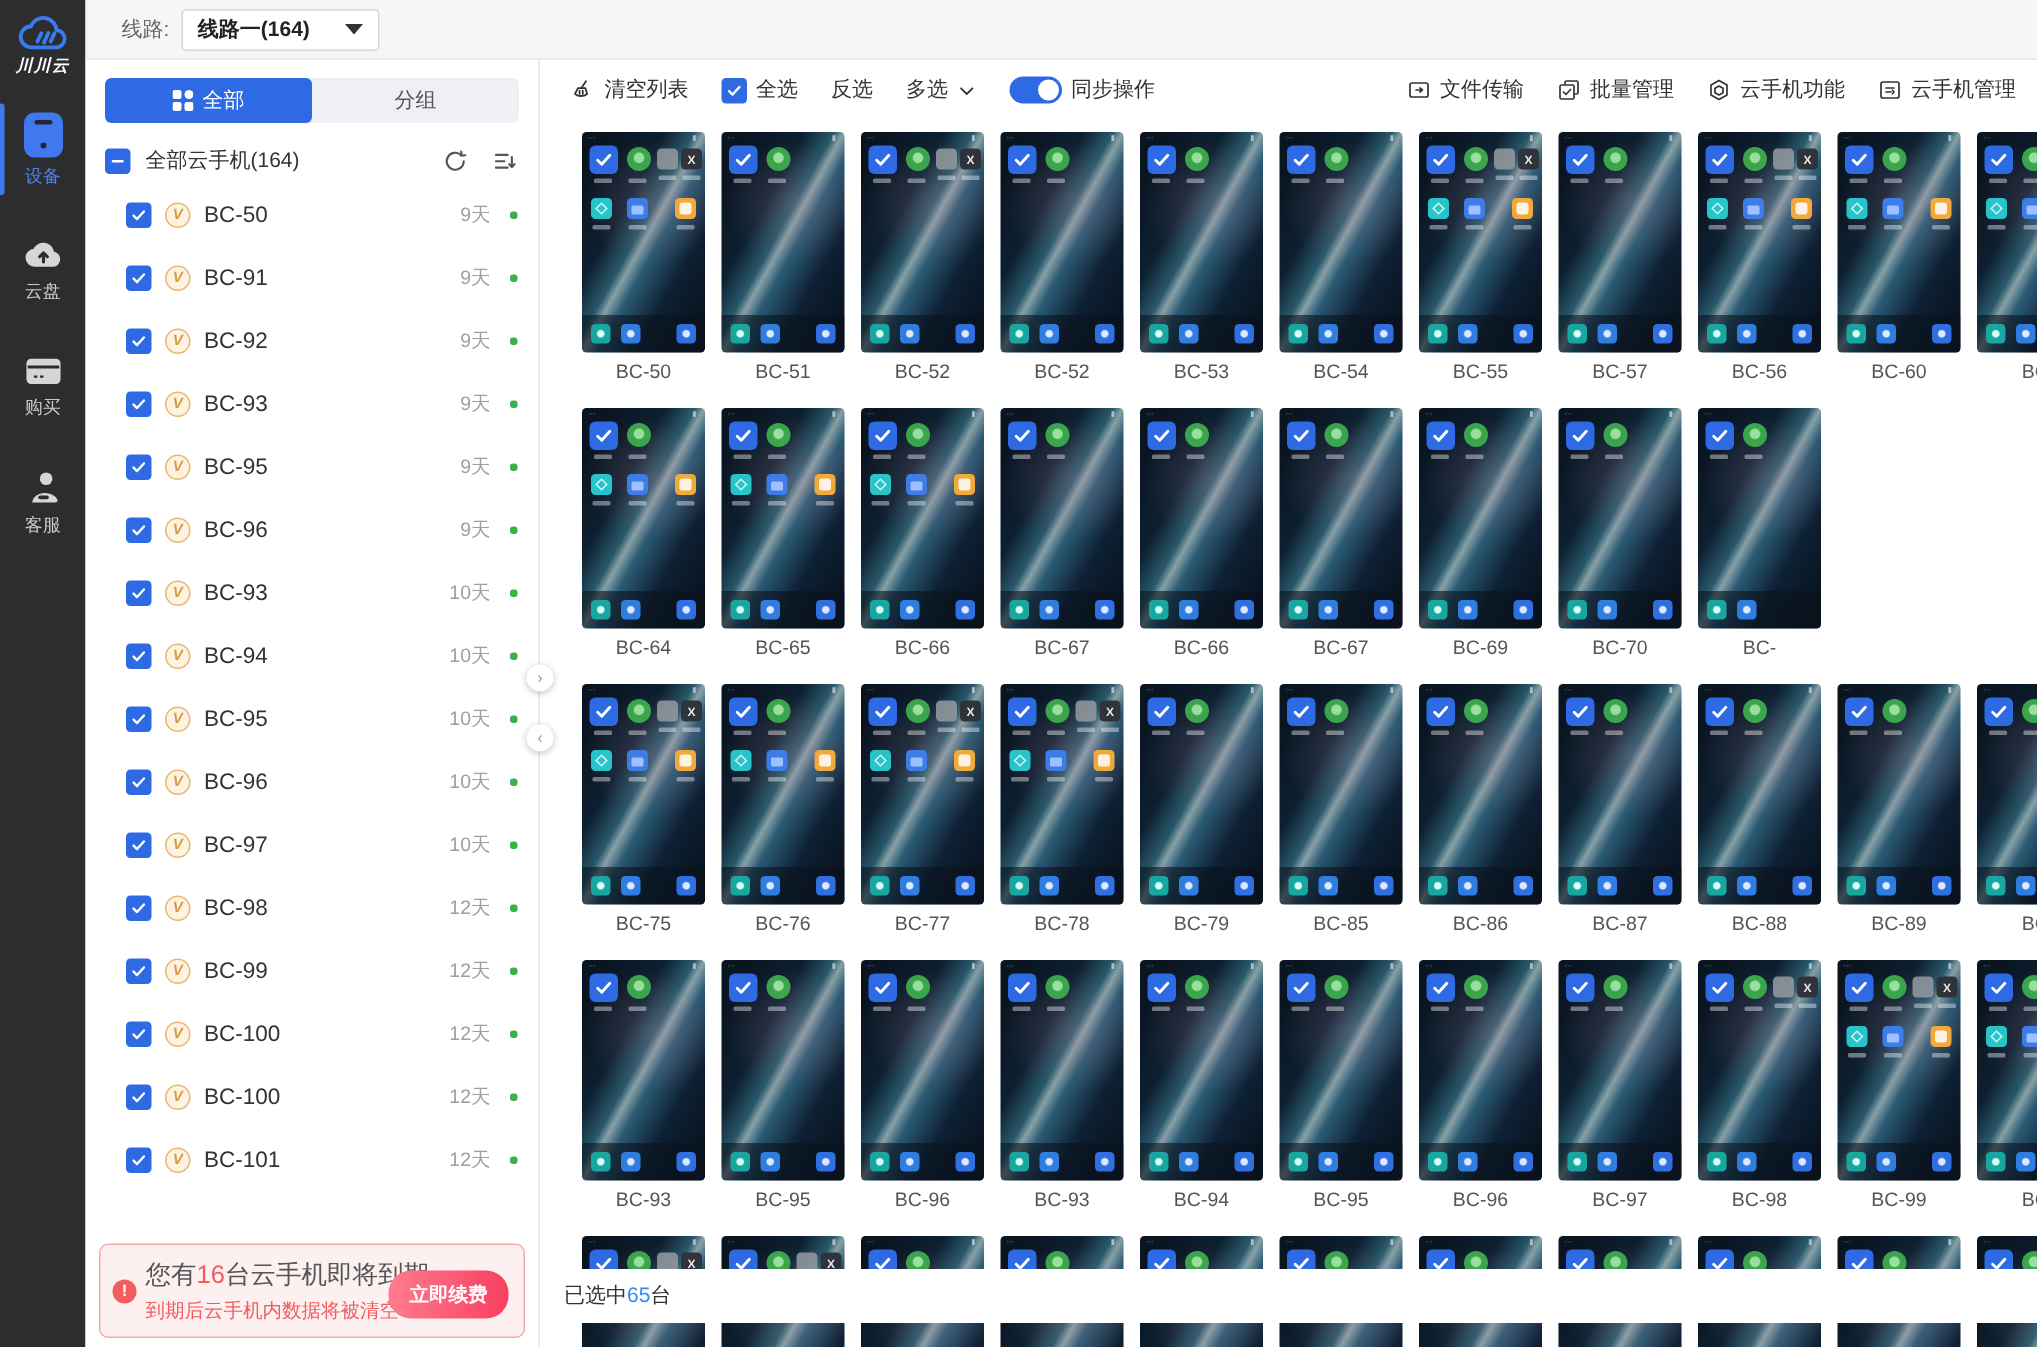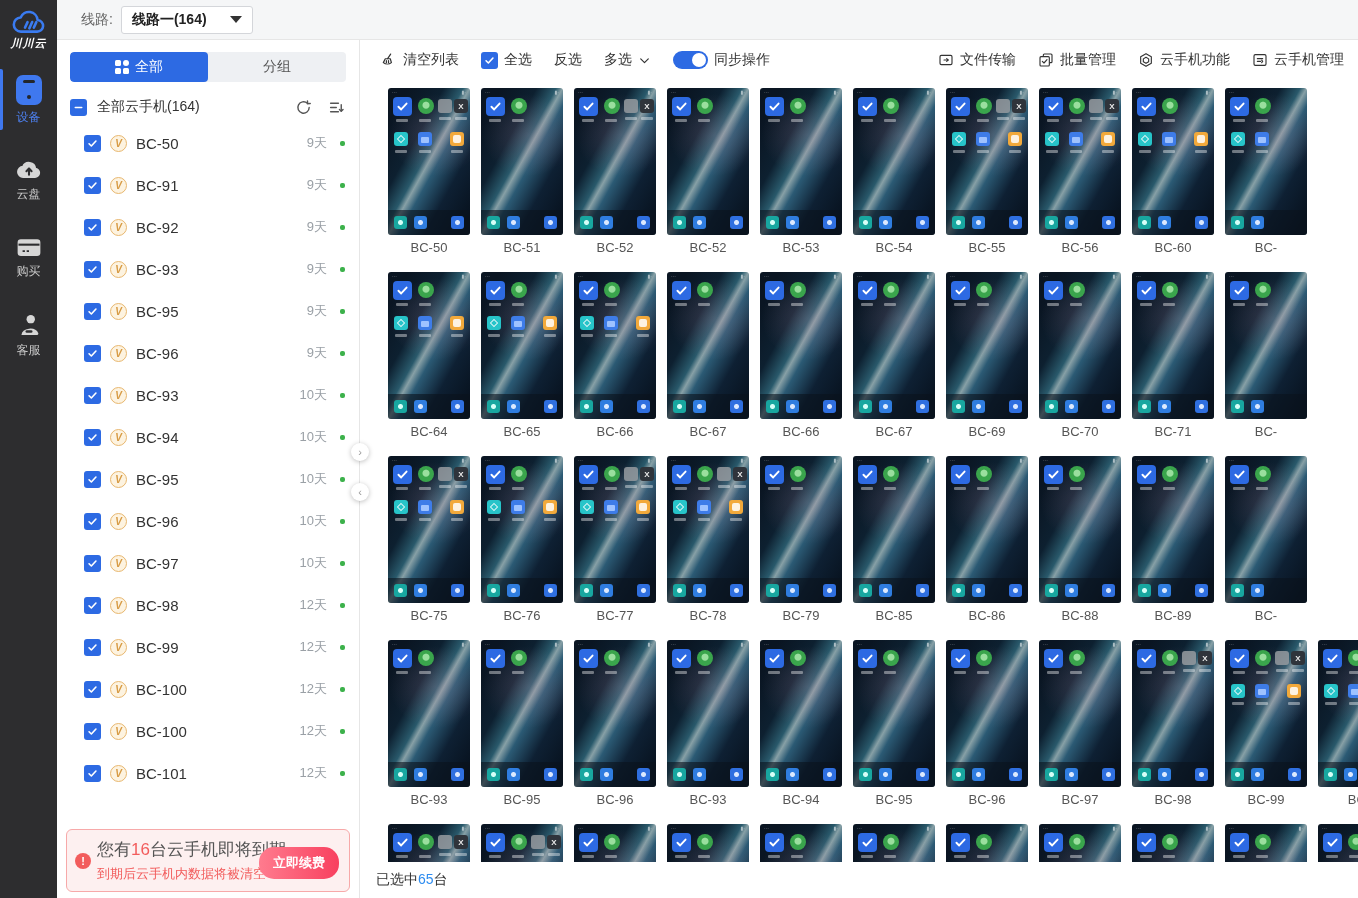--- a/index.html
+++ b/index.html
@@ -89,21 +89,21 @@
   .ic-orange { background:#f2a93b; }
   .ic-orange::after { content:""; position:absolute; inset:3px; background:rgba(255,255,255,.85); border-radius:2px; }
   .cap { position:absolute; height:3px; width:12px; background:rgba(255,255,255,.4); border-radius:1px; z-index:2; }
   .dock { position:absolute; left:0; right:0; bottom:0; height:25px; background:rgba(10,18,28,.6); display:flex; align-items:center; gap:7px; padding:0 6px; z-index:2; }
   .dk { width:13px; height:13px; border-radius:3px; flex-shrink:0; }
   .dk-gear { background:radial-gradient(circle at 50% 50%, #d6fff8 0 2px, #18a7a0 3px); }
   .dk-blue { background:radial-gradient(circle at 50% 50%, #dce9ff 0 2px, #2f7de0 3px); }
   .dk-right { margin-left:auto; background:radial-gradient(circle at 50% 50%, #dce9ff 0 2px, #2f6fe0 3px); }
   .cname { height:24px; line-height:26px; text-align:center; font-size:13px; color:#555; }
 
-  .statusbar { position:absolute; left:0; right:0; bottom:0; height:36px; background:#fff; display:flex; align-items:center; padding-left:16px; z-index:4; }
+  .statusbar { position:absolute; left:0; right:0; bottom:16px; height:36px; background:#fff; display:flex; align-items:center; padding-left:16px; z-index:4; }
   .statusbar .st { font-size:14px; color:#333; }
   .statusbar .st .cnt { color:#2d8cf0; }
 
   
   .handle { position:absolute; width:18px; height:18px; border-radius:50%; background:#fff; box-shadow:0 1px 5px rgba(0,0,0,.25); color:#9a9a9a; display:flex; align-items:center; justify-content:center; z-index:8; cursor:pointer; font-size:11px; }
   .h1 { left:294px; top:403px; }
   .h2 { left:294px; top:443px; }
 
   svg { display:block; }
 </style>
@@ -671,20 +671,42 @@
                       <span>▮·</span>
                     </div>
                     <span class="chk">
                       <svg width="13" height="13" viewBox="0 0 24 24" fill="none" stroke="#fff" stroke-width="3.5" stroke-linecap="round" stroke-linejoin="round">
                         <polyline points="4.5 12.5 9.5 17.5 19.5 6.5"></polyline>
                       </svg>
                     </span>
                     <span class="cap" style="left:8px;top:31px"></span>
                     <span class="gapp"></span>
                     <span class="cap" style="left:31px;top:31px"></span>
+                    <div class="dock">
+                      <span class="dk dk-gear"></span>
+                      <span class="dk dk-blue"></span>
+                      <span class="dk dk-right"></span>
+                    </div>
+                  </div>
+                  <div class="cname">BC-57</div>
+                </div>
+                <div class="cell">
+                  <div class="card">
+                    <div class="srow">
+                      <span>···</span>
+                      <span>▮·</span>
+                    </div>
+                    <span class="chk">
+                      <svg width="13" height="13" viewBox="0 0 24 24" fill="none" stroke="#fff" stroke-width="3.5" stroke-linecap="round" stroke-linejoin="round">
+                        <polyline points="4.5 12.5 9.5 17.5 19.5 6.5"></polyline>
+                      </svg>
+                    </span>
+                    <span class="cap" style="left:8px;top:31px"></span>
+                    <span class="gapp"></span>
+                    <span class="cap" style="left:31px;top:31px"></span>
                     <span class="ic ic-gray" style="left:50px;top:11px"></span>
                     <span class="cap" style="left:51px;top:29px"></span>
                     <span class="ic ic-x" style="left:66px;top:11px">X</span>
                     <span class="cap" style="left:67px;top:29px"></span>
                     <span class="ic ic-cyan" style="left:6px;top:44px"></span>
                     <span class="cap" style="left:7px;top:62px"></span>
                     <span class="ic ic-folder" style="left:30px;top:44px"></span>
                     <span class="cap" style="left:31px;top:62px"></span>
                     <span class="ic ic-orange" style="left:62px;top:44px"></span>
                     <span class="cap" style="left:63px;top:62px"></span>
@@ -941,42 +963,20 @@
                       <span class="dk dk-blue"></span>
                       <span class="dk dk-right"></span>
                     </div>
                   </div>
                   <div class="cname">BC-70</div>
                 </div>
                 <div class="cell">
                   <div class="card">
                     <div class="srow">
                       <span>···</span>
-                      <span>▮·</span>
-                    </div>
-                    <span class="chk">
-                      <svg width="13" height="13" viewBox="0 0 24 24" fill="none" stroke="#fff" stroke-width="3.5" stroke-linecap="round" stroke-linejoin="round">
-                        <polyline points="4.5 12.5 9.5 17.5 19.5 6.5"></polyline>
-                      </svg>
-                    </span>
-                    <span class="cap" style="left:8px;top:31px"></span>
-                    <span class="gapp"></span>
-                    <span class="cap" style="left:31px;top:31px"></span>
-                    <div class="dock">
-                      <span class="dk dk-gear"></span>
-                      <span class="dk dk-blue"></span>
-                      <span class="dk dk-right"></span>
-                    </div>
-                  </div>
-                  <div class="cname">BC-71</div>
-                </div>
-                <div class="cell">
-                  <div class="card">
-                    <div class="srow">
-                      <span>···</span>
                     </div>
                     <span class="chk">
                       <svg width="13" height="13" viewBox="0 0 24 24" fill="none" stroke="#fff" stroke-width="3.5" stroke-linecap="round" stroke-linejoin="round">
                         <polyline points="4.5 12.5 9.5 17.5 19.5 6.5"></polyline>
                       </svg>
                     </span>
                     <span class="cap" style="left:8px;top:31px"></span>
                     <span class="gapp"></span>
                     <span class="cap" style="left:31px;top:31px"></span>
                     <div class="dock">
@@ -1191,20 +1191,42 @@
                     </span>
                     <span class="cap" style="left:8px;top:31px"></span>
                     <span class="gapp"></span>
                     <span class="cap" style="left:31px;top:31px"></span>
                     <div class="dock">
                       <span class="dk dk-gear"></span>
                       <span class="dk dk-blue"></span>
                       <span class="dk dk-right"></span>
                     </div>
                   </div>
+                  <div class="cname">BC-87</div>
+                </div>
+                <div class="cell">
+                  <div class="card">
+                    <div class="srow">
+                      <span>···</span>
+                      <span>▮·</span>
+                    </div>
+                    <span class="chk">
+                      <svg width="13" height="13" viewBox="0 0 24 24" fill="none" stroke="#fff" stroke-width="3.5" stroke-linecap="round" stroke-linejoin="round">
+                        <polyline points="4.5 12.5 9.5 17.5 19.5 6.5"></polyline>
+                      </svg>
+                    </span>
+                    <span class="cap" style="left:8px;top:31px"></span>
+                    <span class="gapp"></span>
+                    <span class="cap" style="left:31px;top:31px"></span>
+                    <div class="dock">
+                      <span class="dk dk-gear"></span>
+                      <span class="dk dk-blue"></span>
+                      <span class="dk dk-right"></span>
+                    </div>
+                  </div>
                   <div class="cname">BC-88</div>
                 </div>
                 <div class="cell">
                   <div class="card">
                     <div class="srow">
                       <span>···</span>
                       <span>▮·</span>
                     </div>
                     <span class="chk">
                       <svg width="13" height="13" viewBox="0 0 24 24" fill="none" stroke="#fff" stroke-width="3.5" stroke-linecap="round" stroke-linejoin="round">

